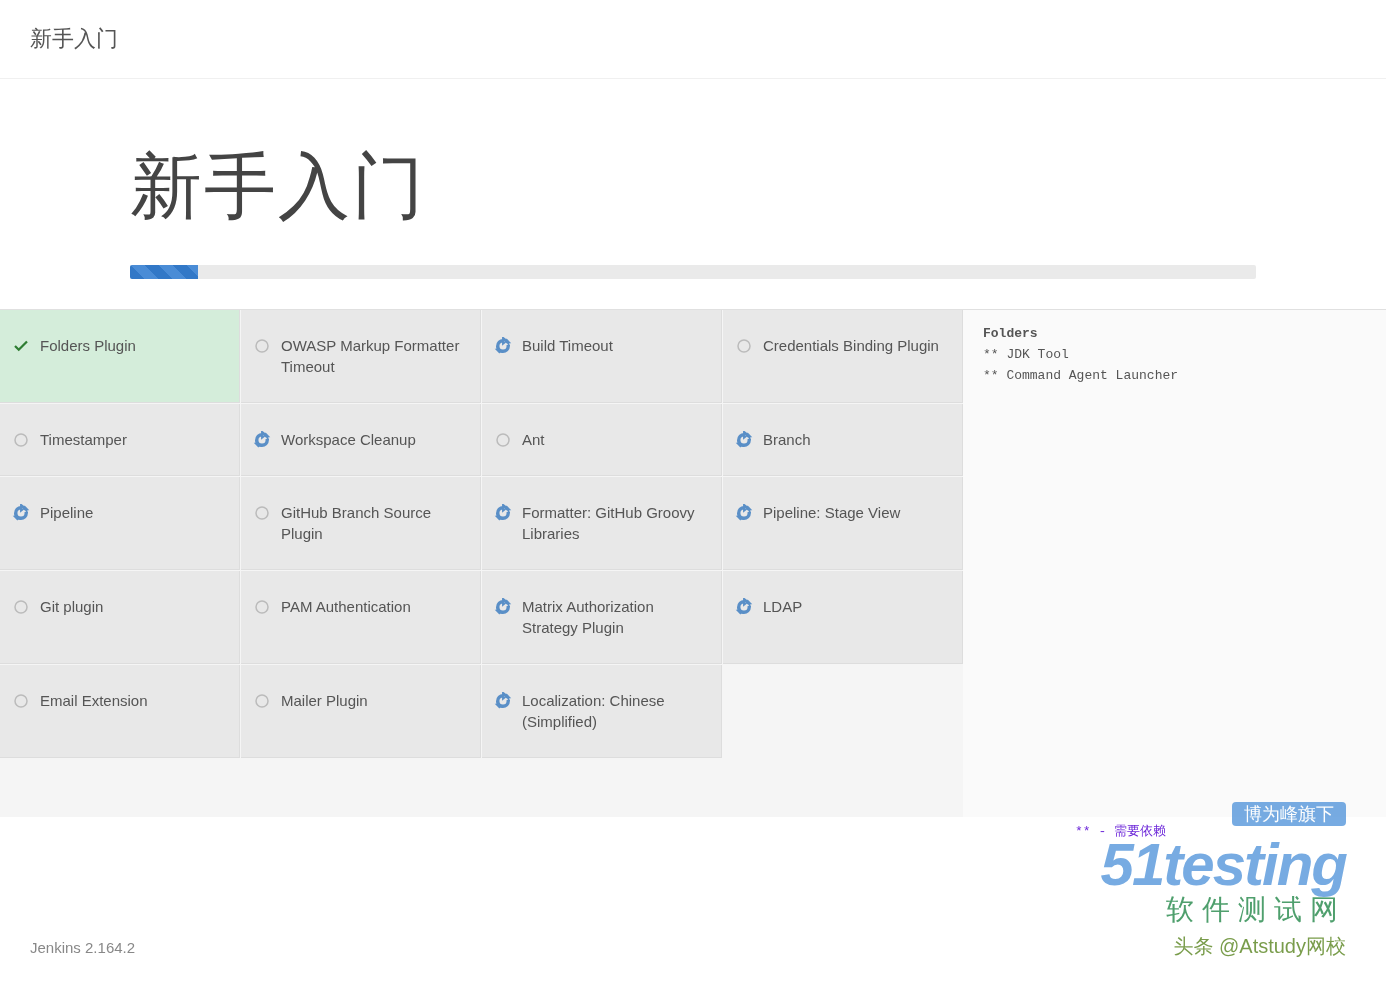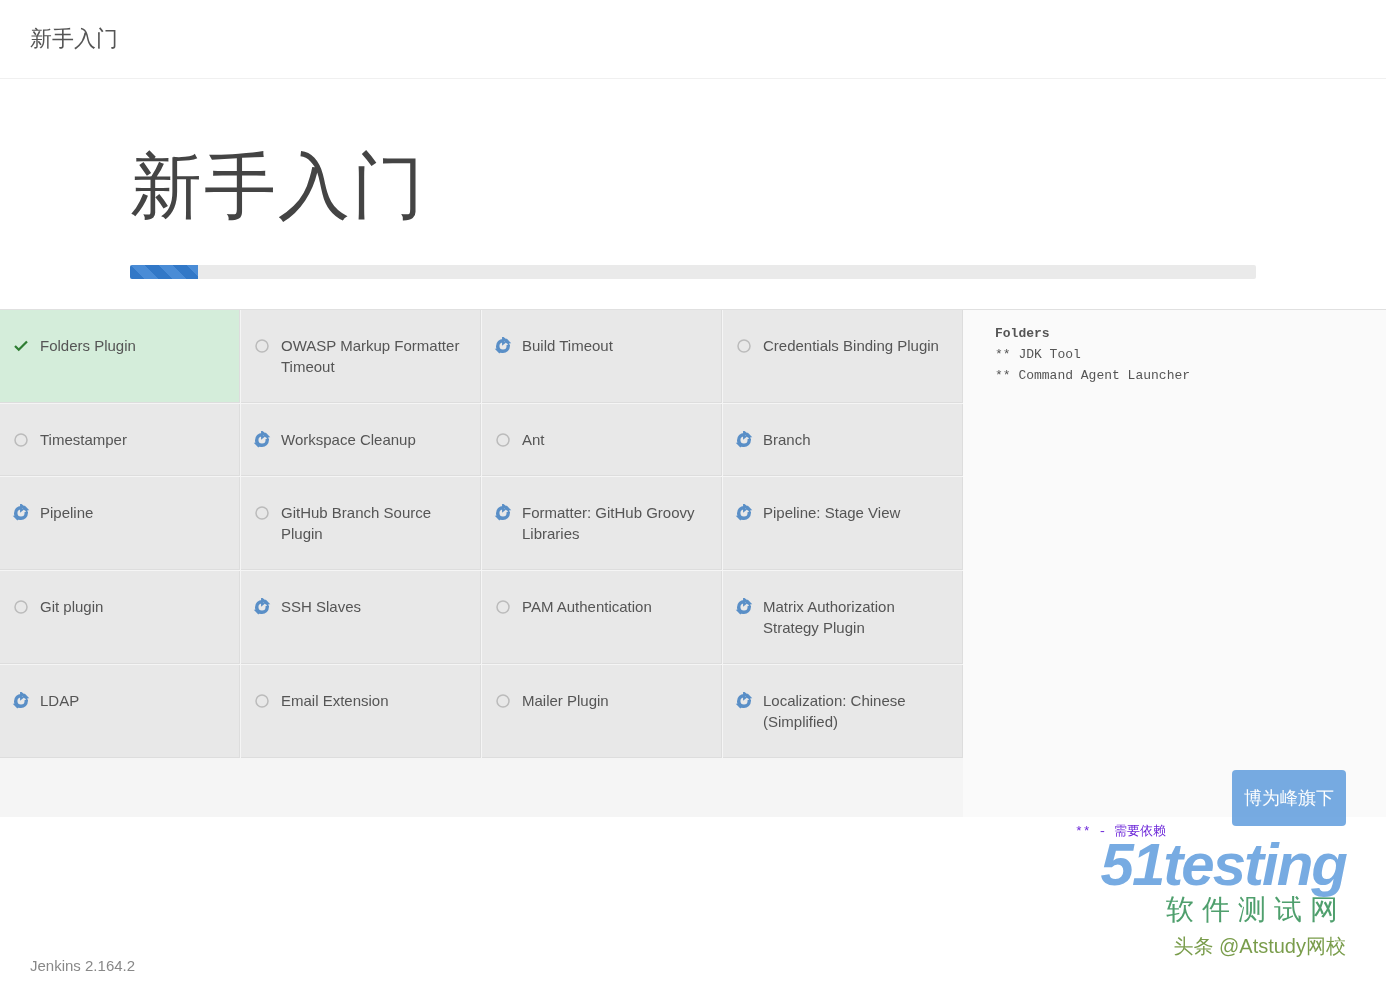--- a/index.html
+++ b/index.html
@@ -86,49 +86,49 @@
       flex-shrink: 0;
       margin-top: 2px;
     }
     .plugin-label {
       font-size: 15px;
       color: #555;
       line-height: 1.4;
     }
     .side-panel {
       flex: 1;
-      padding: 14px 32px;
+      padding: 14px 20px;
       background: #fafafa;
       font-family: "Courier New", monospace;
       font-size: 13px;
       color: #555;
       line-height: 1.6;
     }
     .side-panel .bold-line {
       font-weight: bold;
     }
     .footer {
       position: absolute;
-      bottom: 16px;
+      bottom: 34px;
       left: 30px;
       font-size: 15px;
       color: #888;
     }
     .watermark {
       position: absolute;
       bottom: 30px;
       right: 40px;
       text-align: right;
       opacity: 0.75;
     }
     .watermark-badge {
       display: inline-block;
       background: #4a90d9;
       color: white;
-      padding: 16px 12px;
+      padding: 0 12px;
       font-size: 18px;
       border-radius: 4px;
       margin-bottom: 4px;
     }
     .watermark-logo {
       font-size: 60px;
       font-weight: bold;
       color: #4a90d9;
       font-style: italic;
       letter-spacing: -2px;
@@ -278,30 +278,20 @@
           <polyline class="icon-spin" points="16,3 20,7 16,7" fill="#5a8fc7"></polyline>
           <polyline class="icon-spin" points="8,21 4,17 8,17" fill="#5a8fc7"></polyline>
         </svg>
         <span class="plugin-label">Pipeline: Stage View</span>
       </div>
       <div class="plugin-cell">
         <svg class="plugin-icon" viewBox="0 0 24 24">
           <circle class="icon-pending" cx="12" cy="12" r="8"></circle>
         </svg>
         <span class="plugin-label">Git plugin</span>
-      </div>
-      <div class="plugin-cell">
-        <svg class="plugin-icon" viewBox="0 0 24 24">
-          <path class="icon-spin" d="M20 12 A8 8 0 1 1 12 4 L12 1 L17 5 L12 9 L12 6 A6 6 0 1 0 18 12 Z" fill="#5a8fc7" stroke="none"></path>
-          <path class="icon-spin" d="M4 12 A8 8 0 0 0 12 20"></path>
-          <path class="icon-spin" d="M20 12 A8 8 0 0 0 12 4"></path>
-          <polyline class="icon-spin" points="16,3 20,7 16,7" fill="#5a8fc7"></polyline>
-          <polyline class="icon-spin" points="8,21 4,17 8,17" fill="#5a8fc7"></polyline>
-        </svg>
-        <span class="plugin-label">SSH Slaves</span>
       </div>
       <div class="plugin-cell">
         <svg class="plugin-icon" viewBox="0 0 24 24">
           <circle class="icon-pending" cx="12" cy="12" r="8"></circle>
         </svg>
         <span class="plugin-label">PAM Authentication</span>
       </div>
       <div class="plugin-cell">
         <svg class="plugin-icon" viewBox="0 0 24 24">
           <path class="icon-spin" d="M20 12 A8 8 0 1 1 12 4 L12 1 L17 5 L12 9 L12 6 A6 6 0 1 0 18 12 Z" fill="#5a8fc7" stroke="none"></path>

